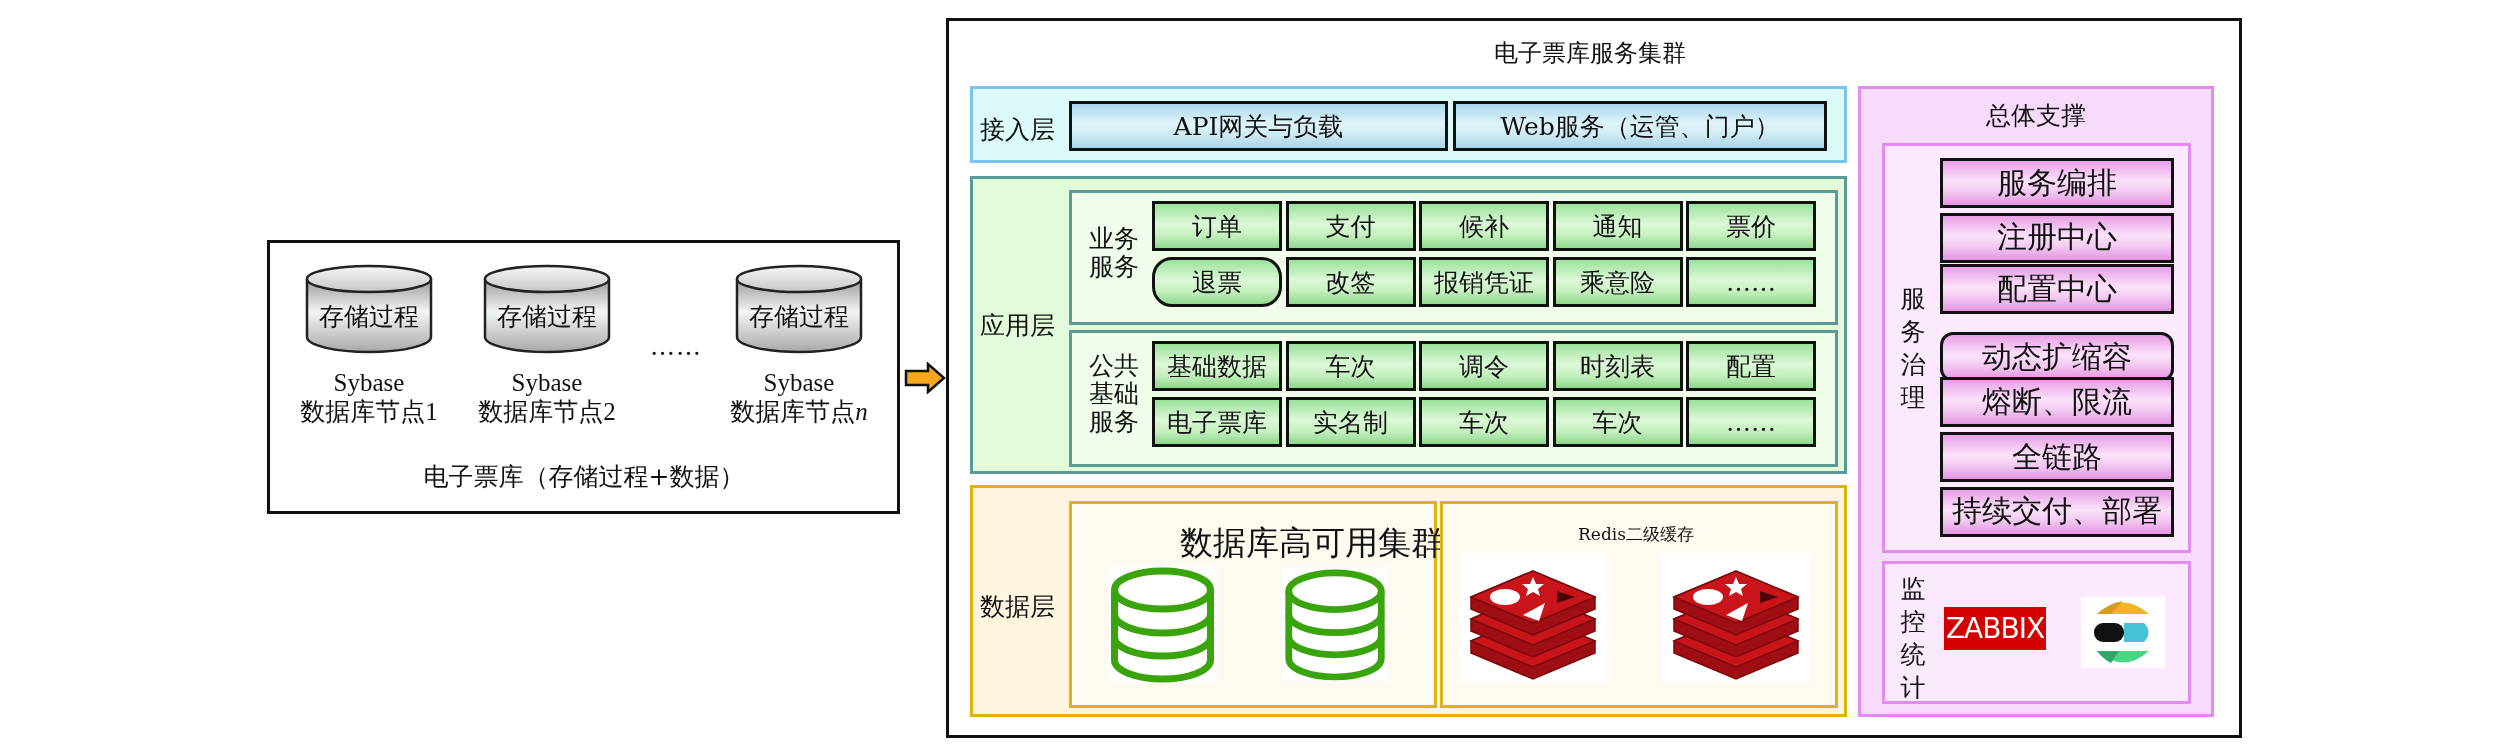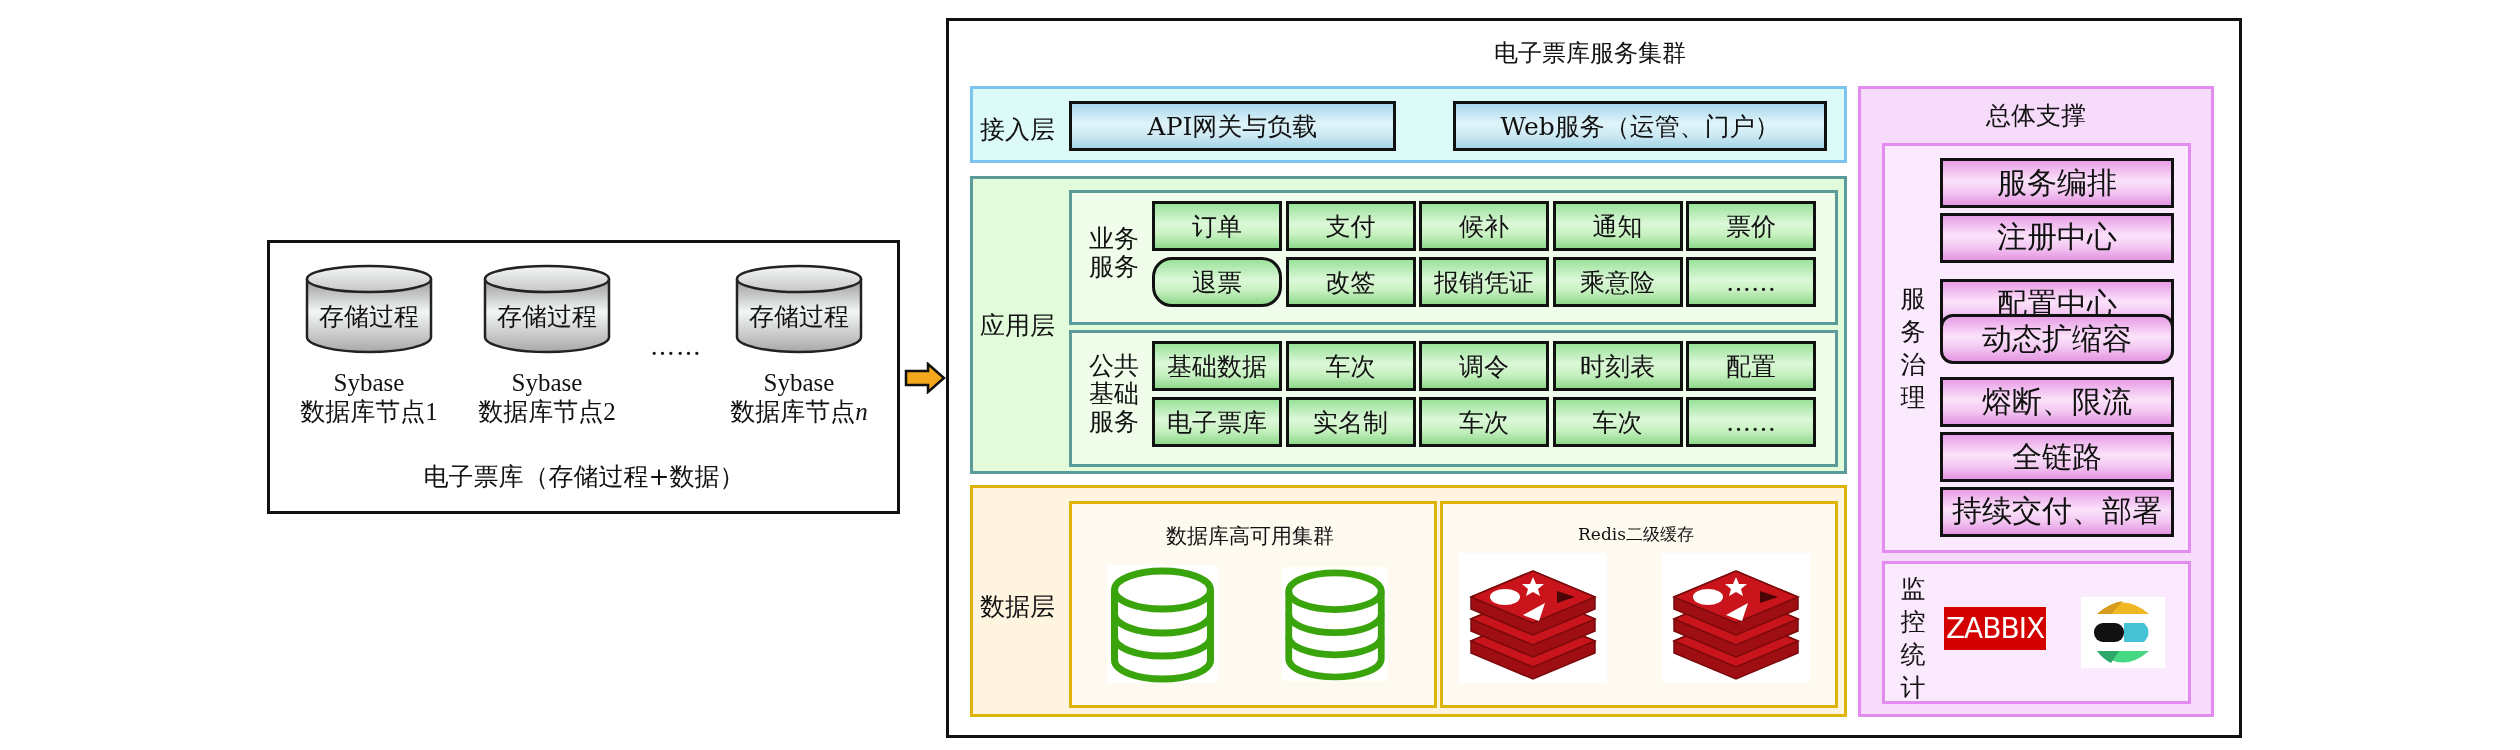--- a/index.html
+++ b/index.html
@@ -115,21 +115,21 @@
 
 <svg id="arrow" class="abs" viewBox="0 0 42 32">
   <polygon id="arrow-poly" points="2,9 24,9 24,2 40,16 24,30 24,23 2,23" stroke="#111" stroke-width="2.5" fill="#f5a81d"></polygon>
 </svg>
 
 <div id="main-box" class="abs"></div>
 <div class="txt" style="left:1440px;top:41px;width:300px;font-size:24px;">电子票库服务集群</div>
 
 <div id="access" class="abs"></div>
 <div class="layer-label" style="left:980px;top:113px;">接入层</div>
-<div class="blue-cell abs" style="left:1069px;width:327px;">API网关与负载</div>
+<div class="blue-cell abs" style="left:1069px;width:379px;">API网关与负载</div>
 <div class="blue-cell abs" style="left:1453px;width:374px;">Web服务（运管、门户）</div>
 
 <div id="app" class="abs"></div>
 <div class="layer-label" style="left:980px;top:309px;">应用层</div>
 
 <div class="sub-group" style="top:190px;height:129px;"></div>
 <div class="vlabel" style="left:1086px;top:225px;">业务<br>服务</div>
 <div id="business-cells">
     <div class="green-cell" style="left: 1152px; top: 201px;">订单</div>
     <div class="green-cell" style="left: 1285.5px; top: 201px;">支付</div>
@@ -155,21 +155,21 @@
     <div class="green-cell" style="left: 1285.5px; top: 397px;">实名制</div>
     <div class="green-cell" style="left: 1419px; top: 397px;">车次</div>
     <div class="green-cell" style="left: 1552.5px; top: 397px;">车次</div>
     <div class="green-cell" style="left: 1686px; top: 397px;">……</div>
   </div>
 
 <div id="data" class="abs"></div>
 <div class="layer-label" style="left:980px;top:590px;">数据层</div>
 
 <div class="data-sub" style="left:1069px;width:362px;"></div>
-<div class="txt" style="left:1069px;width:362px;top:526px;font-size:21px;">数据库高可用集群</div>
+<div class="txt" style="left:1131px;width:362px;top:526px;font-size:33px;">数据库高可用集群</div>
 <svg class="abs db-icon" style="left:1107px;top:565px;width:111px;height:118px;" viewBox="0 0 110 118">
     <rect x="0" y="0" width="110" height="118" fill="#fff"></rect>
     <g fill="none" stroke="#3aa40c" stroke-width="7">
       <ellipse cx="55" cy="25" rx="48" ry="19"></ellipse>
       <path d="M7,25 L7,95 A48,19 0 0 0 103,95 L103,25"></path>
       <path d="M7,49 A48,19 0 0 0 103,49"></path>
       <path d="M7,72 A48,19 0 0 0 103,72"></path>
     </g>
   </svg>
 <svg class="abs db-icon" style="left:1282px;top:565px;width:106px;height:118px;" viewBox="0 0 110 118">
@@ -215,22 +215,22 @@
     <polygon points="64,62 86,50 80,68" fill="#fff"></polygon>
   </svg>
 
 <div id="support" class="abs"></div>
 <div class="txt" style="left:1858px;width:356px;top:103px;font-size:25px;">总体支撑</div>
 <div id="gov" class="abs"></div>
 <div class="vlabel" style="left: 1898px; top: 282px; width: 30px; line-height: 33px;">服<br>务<br>治<br>理</div>
 <div id="gov-cells">
     <div class="pink-cell" style="top: 158px;">服务编排</div>
     <div class="pink-cell" style="top: 212.8px;">注册中心</div>
-    <div class="pink-cell" style="top: 279px;">配置中心</div>
-    <div class="pink-cell" style="top: 314px; border-radius: 13px;">动态扩缩容</div>
+    <div class="pink-cell" style="top: 264px;">配置中心</div>
+    <div class="pink-cell" style="top: 332px; border-radius: 13px;">动态扩缩容</div>
     <div class="pink-cell" style="top: 377.2px;">熔断、限流</div>
     <div class="pink-cell" style="top: 432px;">全链路</div>
     <div class="pink-cell" style="top: 486.8px;">持续交付、部署</div>
   </div>
 
 <div id="mon" class="abs"></div>
 <div class="vlabel" style="left: 1898px; top: 572px; width: 30px; line-height: 33px;">监<br>控<br>统<br>计</div>
 <div class="abs" id="zabbix" style="left: 1944px; top: 607px; width: 102px; height: 43px; display: flex; align-items: center; justify-content: center; color: rgb(255, 255, 255); font-family: &quot;DejaVu Sans&quot;, sans-serif; font-size: 28px; letter-spacing: -1px; background: rgb(212, 0, 0);">ZABBIX</div>
 <svg class="abs" style="left:2081px;top:597px;width:84px;height:71px;background:#fff;" viewBox="0 0 84 71">
   <path d="M16,17 Q42,-6 68,17 Z" fill="#f0b623"></path>

